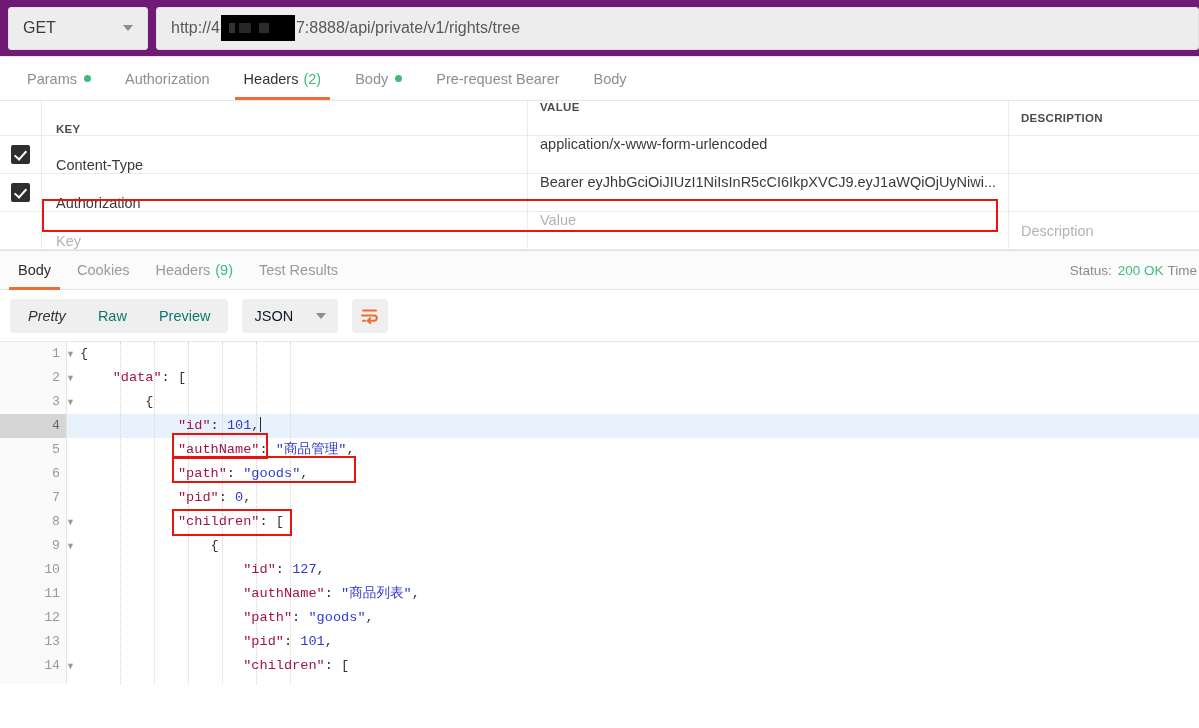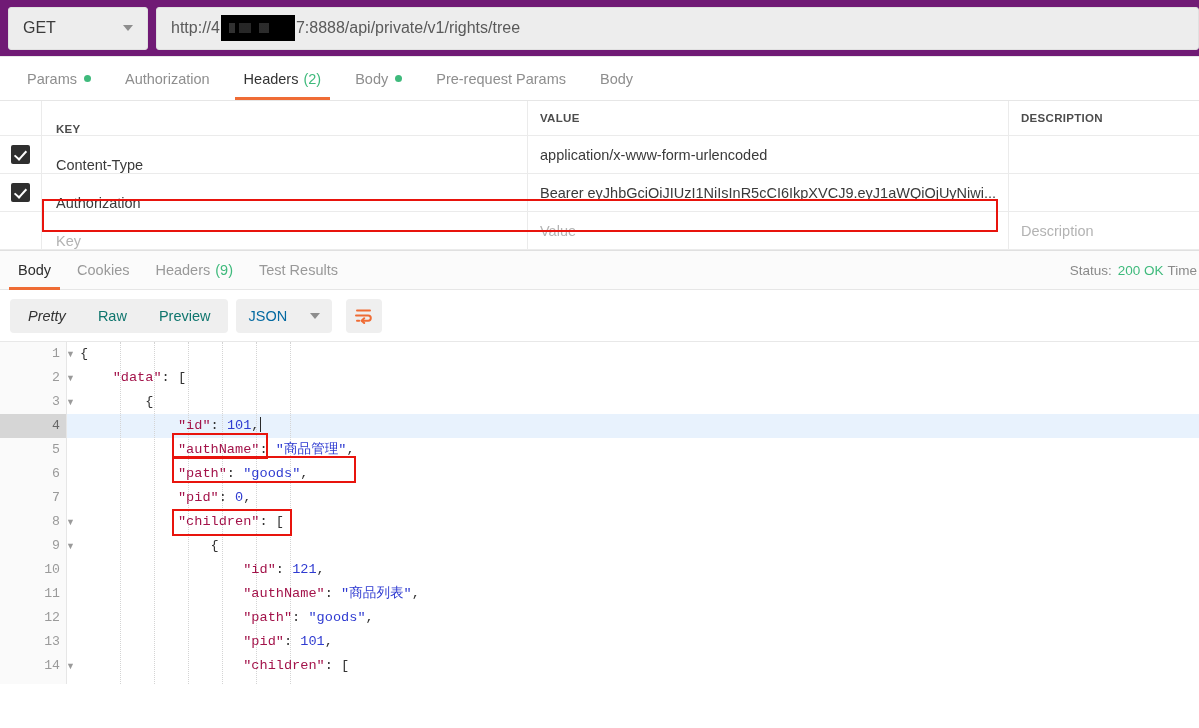--- a/index.html
+++ b/index.html
@@ -147,21 +147,21 @@
     display: flex;
     align-items: flex-end;
     padding-left: 14px;
     border-right: 1px solid #ebebeb;
     overflow: hidden;
     white-space: nowrap;
   }
   .cell-val {
     flex: 0 0 481px;
     display: flex;
-    align-items: center;
+    align-items: flex-start;
     padding-left: 12px;
     border-right: 1px solid #ebebeb;
     overflow: hidden;
     white-space: nowrap;
   }
   .cell-desc {
     flex: 1 1 auto;
     display: flex;
     align-items: center;
     padding-left: 12px;
@@ -265,31 +265,31 @@
     height: 30px;
     display: flex;
     align-items: center;
     font-size: 14.5px;
     color: #0f766e;
     border-radius: 3px;
     cursor: pointer;
   }
   .seg-item.active { color: #333333; font-style: italic; }
   .fmt-select {
-    margin-left: 8px;
+    margin-left: 14px;
     height: 34px;
     min-width: 96px;
     background: #efefef;
     border-radius: 4px;
     display: flex;
     align-items: center;
     justify-content: space-between;
     padding: 0 12px;
     font-size: 14.5px;
-    color: #0369a1;
+    color: #0f172a;
     cursor: pointer;
   }
   .fmt-select .caret-down { margin-left: 14px; }
   .wrap-btn {
     margin-left: 14px;
     width: 36px; height: 34px;
     background: #efefef;
     border-radius: 4px;
     display: flex;
     align-items: center;
@@ -434,21 +434,21 @@
     </div>
     <div class="req-tab active">
       <span>Headers</span>
       <span class="tab-count">(2)</span>
     </div>
     <div class="req-tab">
       <span>Body</span>
       <span class="tab-dot"></span>
     </div>
     <div class="req-tab">
-      <span>Pre-request Params</span>
+      <span>Pre-request Bearer</span>
     </div>
     <div class="req-tab">
       <span>Body</span>
     </div>
   </div>
 
 <div class="hdr-table">
   <div class="hdr-row head">
     <div class="cell-check"></div>
     <div class="cell-key">
@@ -599,21 +599,21 @@
         <div class="code-text">            <span class="k">"children"</span><span class="p">: [</span></div>
       </div>
       <div class="code-line">
         <div class="ln">9<span class="fold">▼</span></div>
         <div class="ln-sep"></div>
         <div class="code-text">                <span class="p">{</span></div>
       </div>
       <div class="code-line">
         <div class="ln">10</div>
         <div class="ln-sep"></div>
-        <div class="code-text">                    <span class="k">"id"</span><span class="p">: </span><span class="n">121</span><span class="p">,</span></div>
+        <div class="code-text">                    <span class="k">"id"</span><span class="p">: </span><span class="n">127</span><span class="p">,</span></div>
       </div>
       <div class="code-line">
         <div class="ln">11</div>
         <div class="ln-sep"></div>
         <div class="code-text">                    <span class="k">"authName"</span><span class="p">: </span><span class="s">"商品列表"</span><span class="p">,</span></div>
       </div>
       <div class="code-line">
         <div class="ln">12</div>
         <div class="ln-sep"></div>
         <div class="code-text">                    <span class="k">"path"</span><span class="p">: </span><span class="s">"goods"</span><span class="p">,</span></div>

